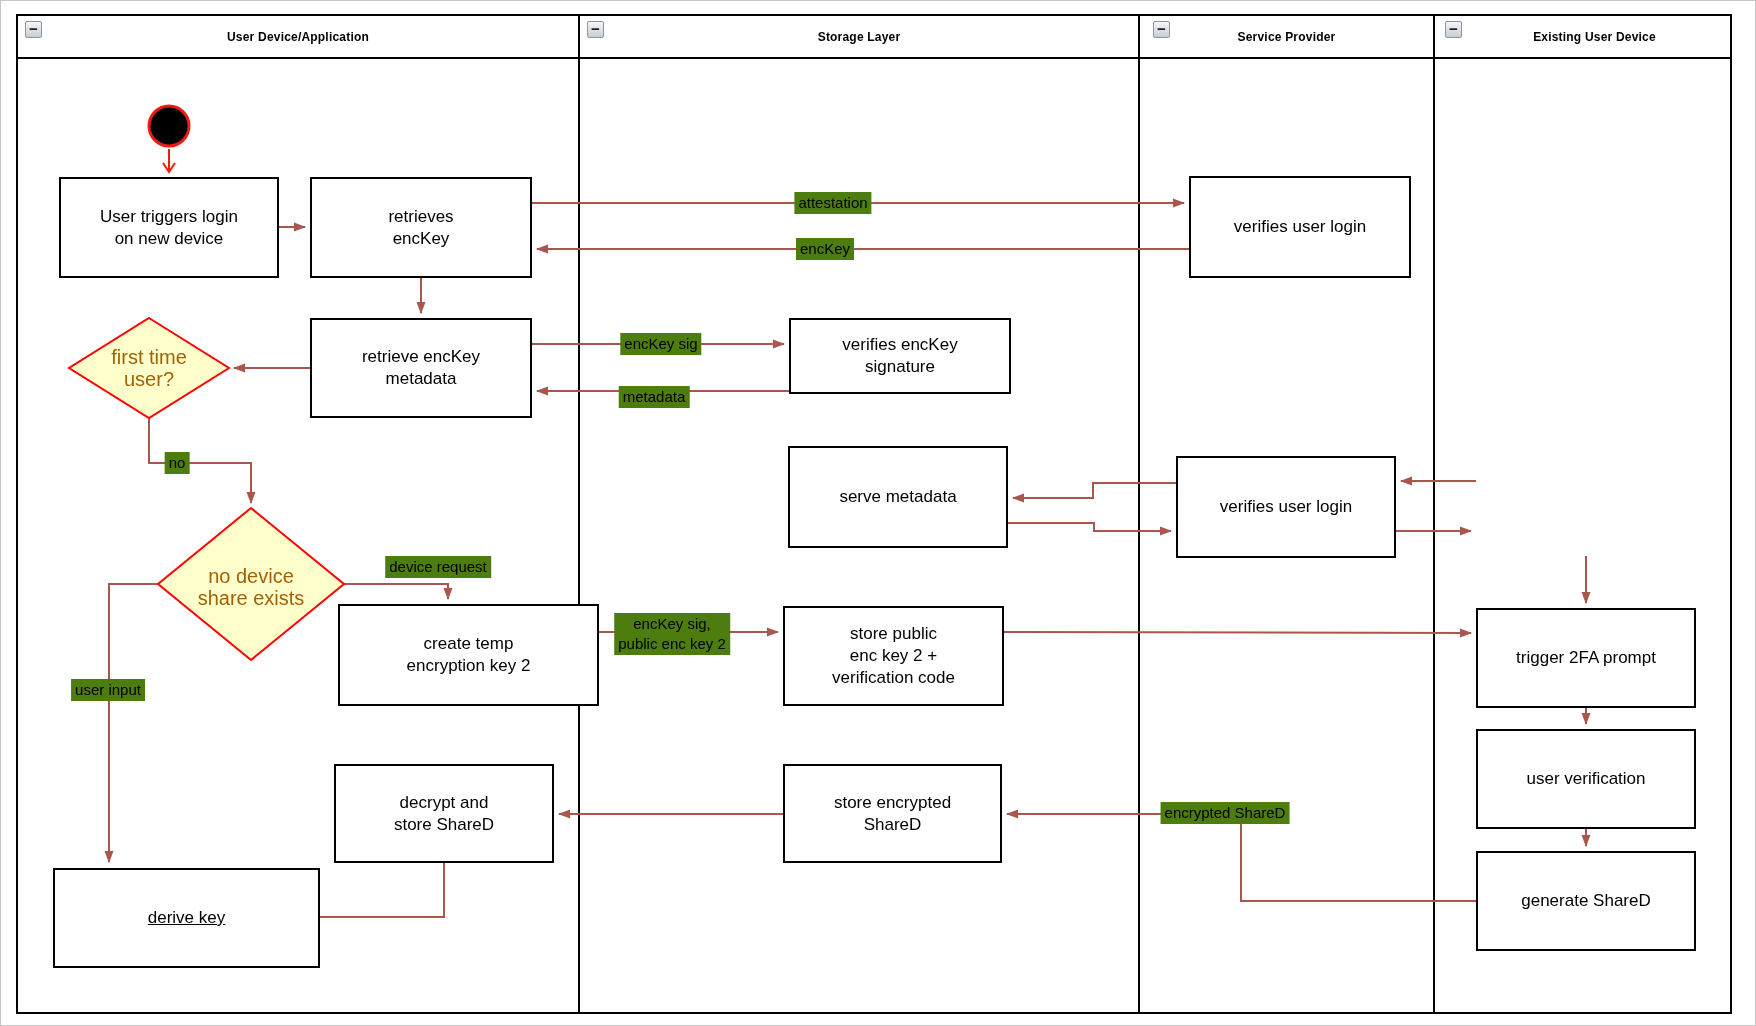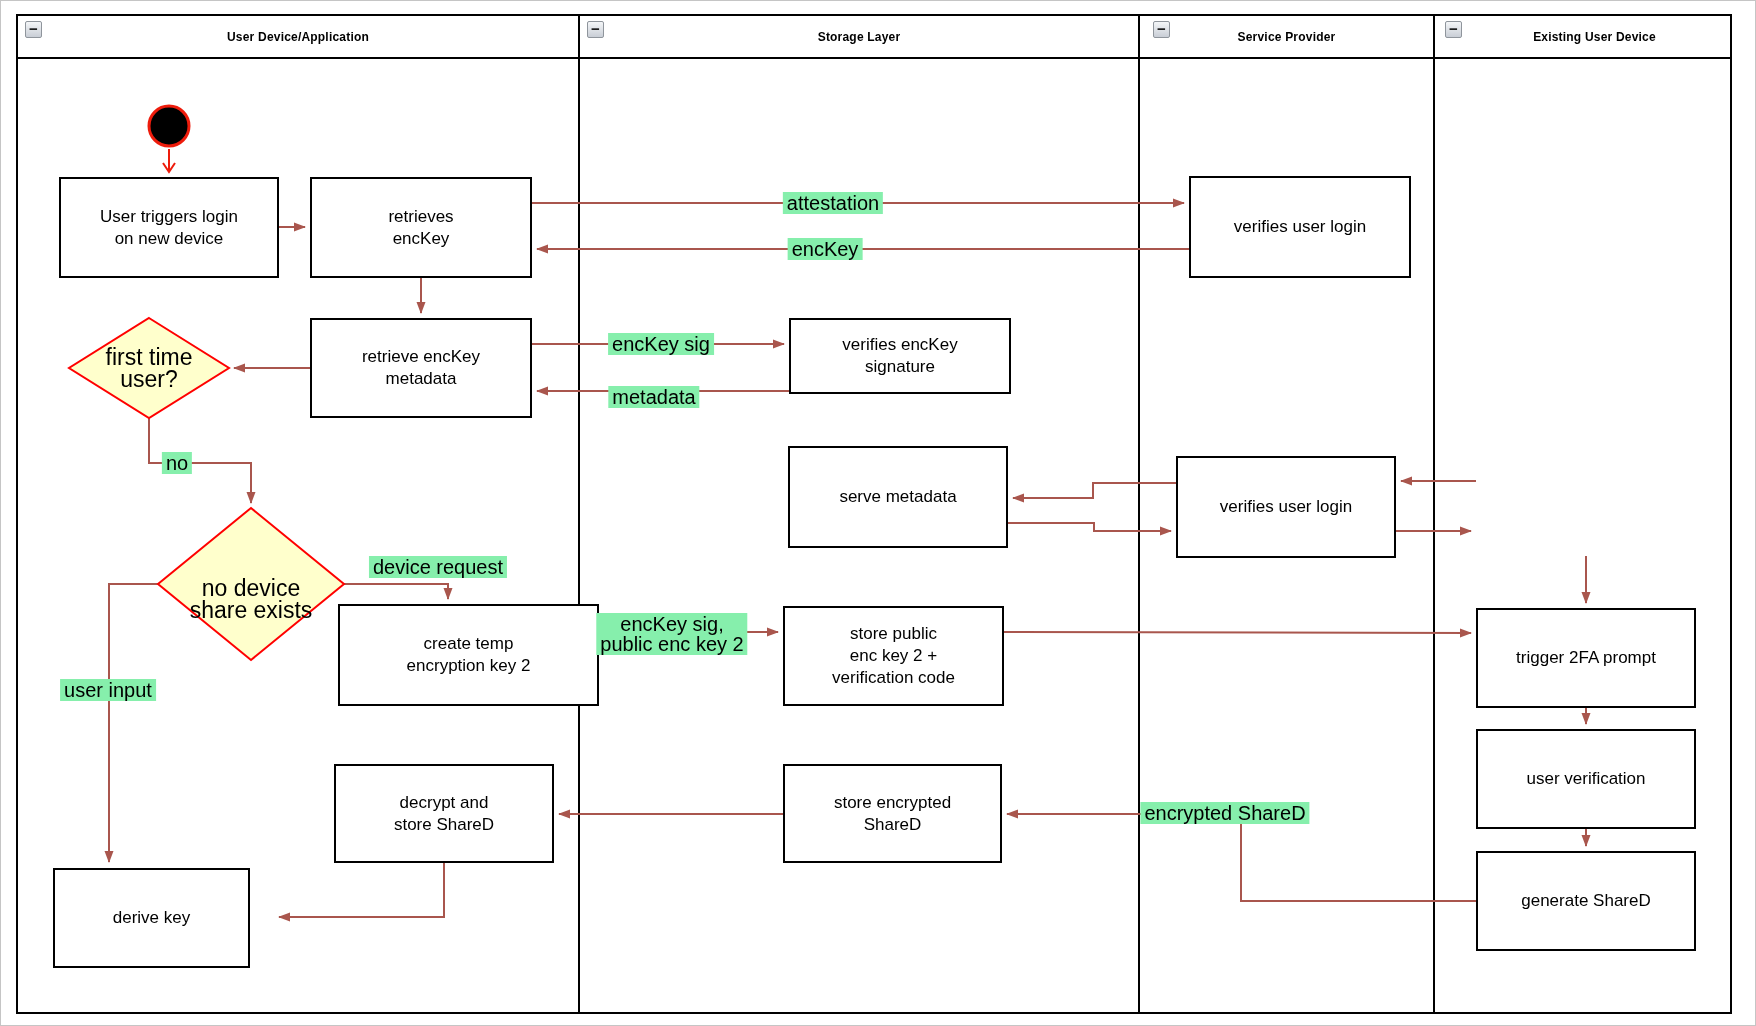--- a/index.html
+++ b/index.html
@@ -8,23 +8,23 @@
   svg.wires{position:absolute;left:0;top:0;width:1756px;height:1026px;}
   .lane-title{position:absolute;top:14px;height:43px;display:flex;align-items:center;justify-content:center;
     font-size:12px;font-weight:bold;color:#000;letter-spacing:.2px;}
   .collapse{position:absolute;width:17px;height:17px;top:20px;box-sizing:border-box;
     border:1px solid #8f959c;border-radius:2px;background:linear-gradient(#f4f6f8,#c9ced6);
     color:#111;font-size:15px;font-weight:bold;line-height:14px;text-align:center;cursor:pointer;}
   .node{position:absolute;box-sizing:border-box;border:2px solid #000;background:#fff;
     display:flex;align-items:center;justify-content:center;text-align:center;
     font-size:17px;line-height:22px;color:#000;white-space:pre-line;}
   .dlabel{position:absolute;display:flex;align-items:center;justify-content:center;text-align:center;
-    font-size:23px;line-height:22px;color:#000000;white-space:pre-line;}
-  .elabel{position:absolute;transform:translate(-50%,-50%);background:#86efac;padding:1px 4px;
-    font-size:20px;line-height:20px;color:#000;white-space:pre-line;text-align:center;}
+    font-size:20px;line-height:22px;color:#a16207;white-space:pre-line;}
+  .elabel{position:absolute;transform:translate(-50%,-50%);background:#4d7c0f;padding:1px 4px;
+    font-size:15px;line-height:20px;color:#000;white-space:pre-line;text-align:center;}
 </style>
 </head>
 <body>
 
 <div class="canvas">
 
   <svg class="wires" viewBox="0 0 1756 1026">
     <defs>
       <marker id="mTri" markerWidth="14" markerHeight="11" refX="12" refY="5.5" orient="auto" markerUnits="userSpaceOnUse">
         <path d="M1,1 L13,5.5 L1,10 Z" fill="#A9564D"></path>
@@ -87,41 +87,41 @@
   <div class="node" style="left:58px;top:176px;width:220px;height:101px;">User triggers login
 on new device</div>
   <div class="node" style="left:309px;top:176px;width:222px;height:101px;">retrieves
 encKey</div>
   <div class="node" style="left:309px;top:317px;width:222px;height:100px;">retrieve encKey
 metadata</div>
   <div class="node" style="left:337px;top:603px;width:261px;height:102px;">create temp
 encryption key 2</div>
   <div class="node" style="left:333px;top:763px;width:220px;height:99px;">decrypt and
 store ShareD</div>
-  <div class="node" style="left:52px;top:867px;width:197px;height:100px;">derive key</div>
+  <div class="node" style="left:52px;top:867px;width:267px;height:100px;text-decoration:underline;">derive key</div>
 
   <div class="node" style="left:788px;top:317px;width:222px;height:76px;">verifies encKey
 signature</div>
   <div class="node" style="left:787px;top:445px;width:220px;height:102px;">serve metadata</div>
   <div class="node" style="left:782px;top:605px;width:221px;height:100px;">store public
 enc key 2 +
 verification code</div>
   <div class="node" style="left:782px;top:763px;width:219px;height:99px;">store encrypted
 ShareD</div>
 
   <div class="node" style="left:1188px;top:175px;width:222px;height:102px;">verifies user login</div>
   <div class="node" style="left:1175px;top:455px;width:220px;height:102px;">verifies user login</div>
 
   <div class="node" style="left:1475px;top:607px;width:220px;height:100px;">trigger 2FA prompt</div>
   <div class="node" style="left:1475px;top:728px;width:220px;height:100px;">user verification</div>
   <div class="node" style="left:1475px;top:850px;width:220px;height:100px;">generate ShareD</div>
 
   <div class="dlabel" style="left:68px;top:317px;width:160px;height:100px;">first time
 user?</div>
-  <div class="dlabel" style="left:157px;top:522px;width:186px;height:152px;">no device
+  <div class="dlabel" style="left:157px;top:510px;width:186px;height:152px;">no device
 share exists</div>
 
   <div class="elabel" style="left:832px;top:202px;">attestation</div>
   <div class="elabel" style="left:824px;top:248px;">encKey</div>
   <div class="elabel" style="left:660px;top:343px;">encKey sig</div>
   <div class="elabel" style="left:653px;top:396px;">metadata</div>
   <div class="elabel" style="left:176px;top:462px;">no</div>
   <div class="elabel" style="left:437px;top:566px;">device request</div>
   <div class="elabel" style="left:107px;top:689px;">user input</div>
   <div class="elabel" style="left:671px;top:633px;">encKey sig,

